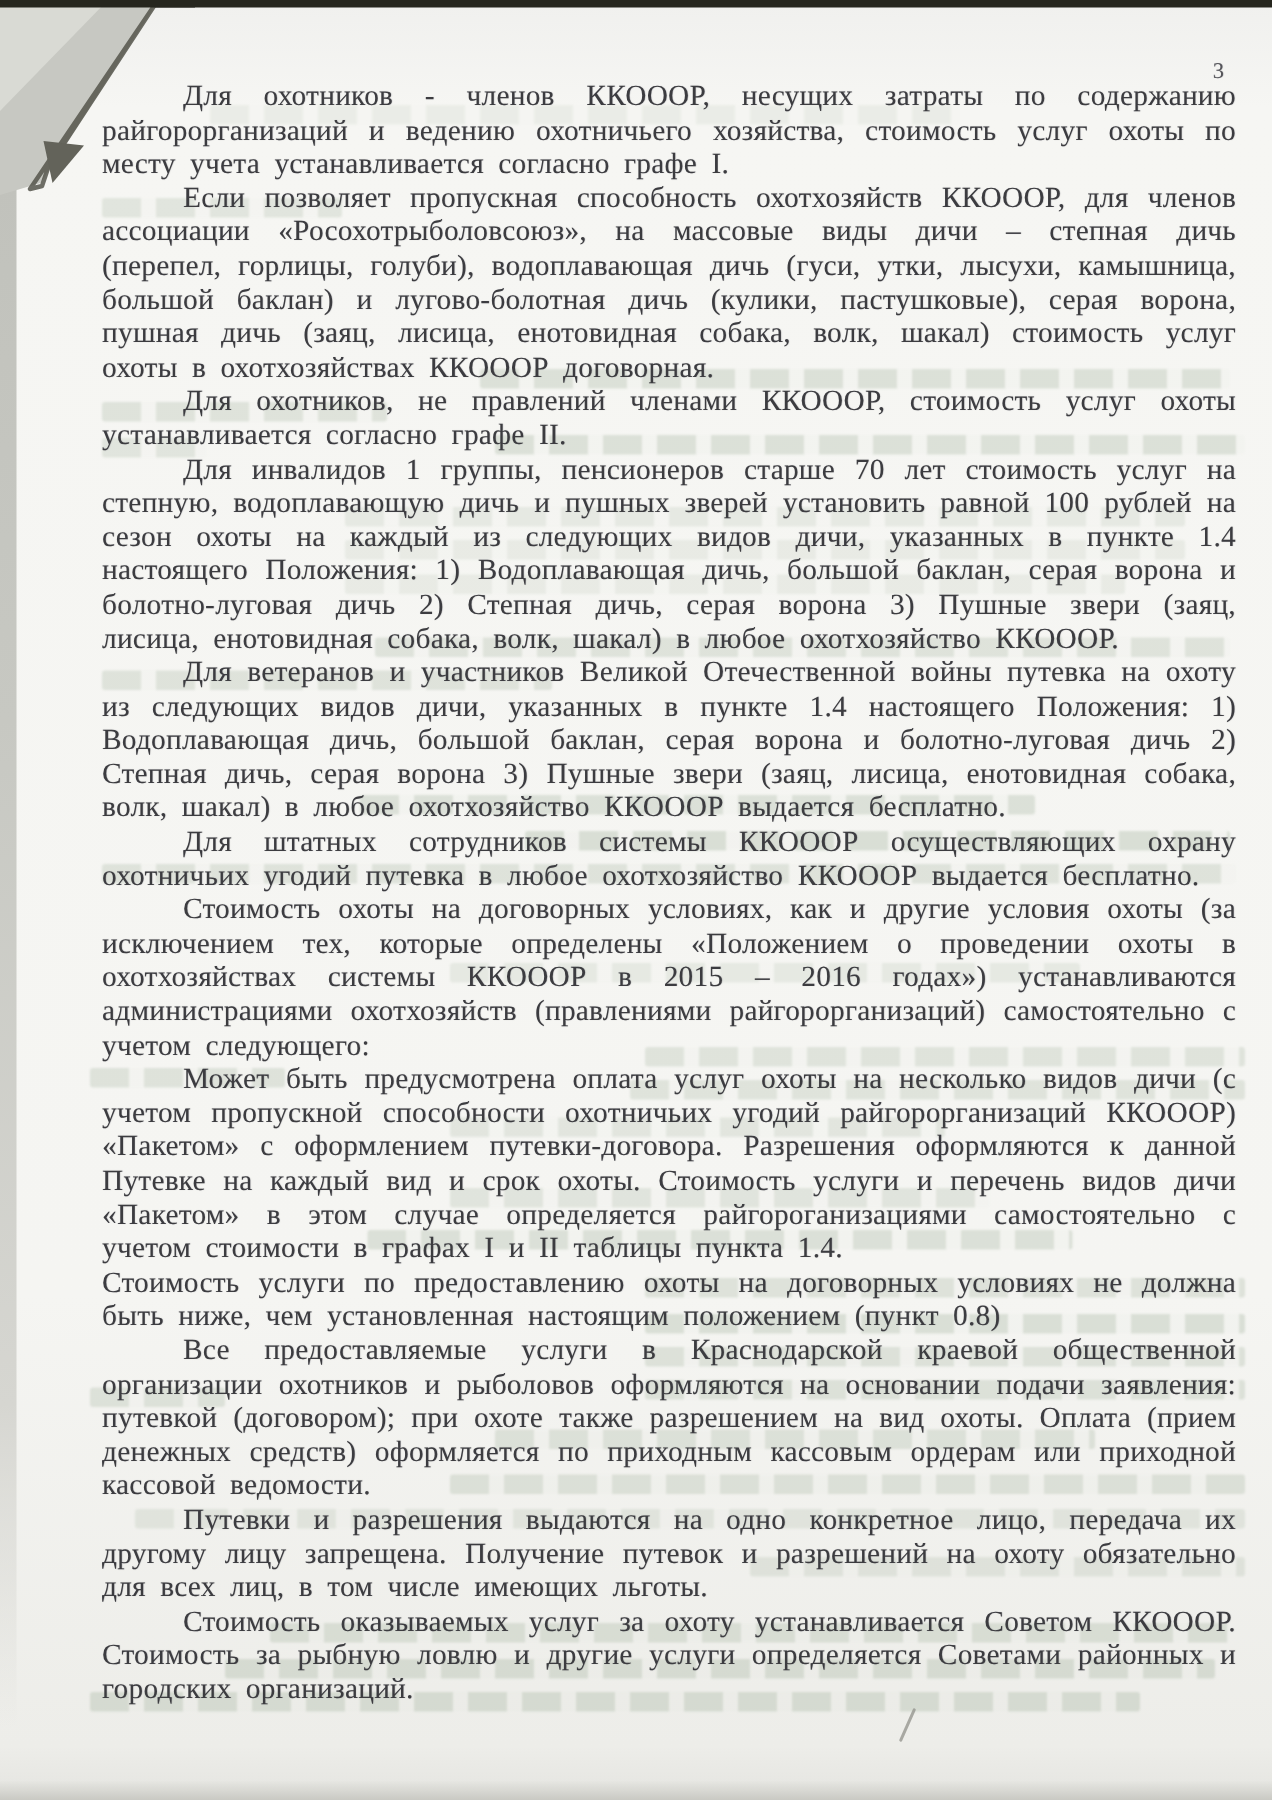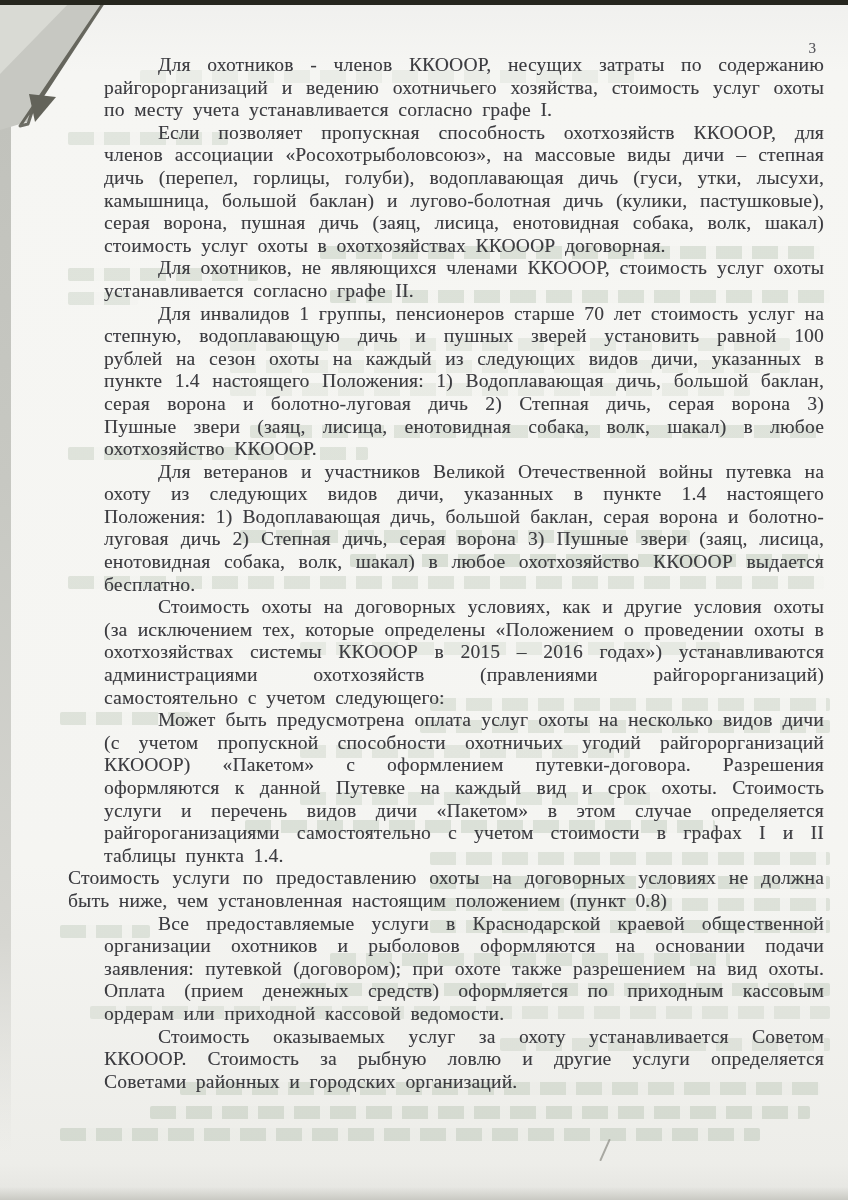--- a/index.html
+++ b/index.html
@@ -27,21 +27,21 @@
     filter:blur(0.7px);
   }
   
   .textblock{
     position:absolute;left:68px;top:54px;width:756px;z-index:2;
     font-size:19.5px;line-height:22.6px;color:#3c3c40;
     letter-spacing:0.2px;word-spacing:4.5px;
     text-shadow:0.3px 0.3px 0.6px rgba(70,70,80,0.35);
   }
   .textblock p{margin:0;text-align:justify;}
-  .textblock p.ind{text-indent:54px;margin-left:36px;}
+  .textblock p.ind{text-indent:54px;}
   .pagenum{
     position:absolute;top:40px;right:32px;z-index:2;
     font-size:15px;color:#55555a;
     font-family:"Liberation Serif","DejaVu Serif",serif;
     text-shadow:0.3px 0.3px 0.5px rgba(70,70,80,0.3);
   }
   .pen-mark{
     position:absolute;left:604px;top:1138px;width:2px;height:24px;
     background:#90908a;transform:rotate(24deg);opacity:0.75;z-index:2;border-radius:1px;
   }
@@ -97,24 +97,26 @@
     <polygon points="104,2 32,112 28,124 20,126" fill="none" stroke="#55554b" stroke-width="3" stroke-linejoin="round" opacity="0.85"></polygon>
     <polygon points="29,94 56,97 35,122" fill="#63635a"></polygon>
     <rect x="0" y="0" width="130" height="5" fill="#26261e"></rect>
   </svg>
 
   <div class="pagenum">3</div>
 
   <div class="textblock" id="paragraphs">
       <p class="ind">Для охотников - членов ККОООР, несущих затраты по содержанию райгорорганизаций и ведению охотничьего хозяйства, стоимость услуг охоты по месту учета устанавливается согласно графе I.</p>
       <p class="ind">Если позволяет пропускная способность охотхозяйств ККОООР, для членов ассоциации «Росохотрыболовсоюз», на массовые виды дичи – степная дичь (перепел, горлицы, голуби), водоплавающая дичь (гуси, утки, лысухи, камышница, большой баклан) и лугово-болотная дичь (кулики, пастушковые), серая ворона, пушная дичь (заяц, лисица, енотовидная собака, волк, шакал) стоимость услуг охоты в охотхозяйствах ККОООР договорная.</p>
-      <p class="ind">Для охотников, не являющихся членами ККОООР, стоимость услуг охоты устанавливается согласно  графе II.</p>
+      <p class="ind">Для охотников, не правлений членами ККОООР, стоимость услуг охоты устанавливается согласно  графе II.</p>
       <p class="ind">Для инвалидов 1 группы, пенсионеров старше 70  лет стоимость услуг на степную, водоплавающую дичь и пушных зверей установить равной 100 рублей на сезон охоты на каждый из следующих видов дичи, указанных в пункте 1.4 настоящего Положения: 1) Водоплавающая  дичь, большой баклан, серая ворона и болотно-луговая дичь 2) Степная дичь, серая ворона 3) Пушные звери (заяц, лисица, енотовидная собака, волк, шакал)  в любое охотхозяйство ККОООР.</p>
       <p class="ind">Для ветеранов и участников Великой Отечественной войны путевка на охоту из следующих видов дичи, указанных в пункте 1.4 настоящего Положения: 1) Водоплавающая дичь, большой баклан, серая ворона и болотно-луговая дичь 2) Степная дичь, серая ворона 3) Пушные звери (заяц, лисица, енотовидная собака, волк, шакал) в любое охотхозяйство ККОООР выдается бесплатно.</p>
+      <p class="ind">Для штатных сотрудников системы ККОООР осуществляющих охрану охотничьих угодий путевка в любое охотхозяйство ККОООР выдается бесплатно.</p>
       <p class="ind">Стоимость охоты на договорных условиях, как и другие условия охоты (за исключением тех, которые определены «Положением о проведении охоты в охотхозяйствах системы ККОООР в 2015 – 2016 годах») устанавливаются администрациями охотхозяйств (правлениями райгорорганизаций) самостоятельно с учетом следующего:</p>
       <p class="ind">Может быть предусмотрена оплата услуг охоты на несколько видов дичи (с учетом пропускной  способности охотничьих угодий райгорорганизаций ККОООР) «Пакетом» с оформлением путевки-договора. Разрешения оформляются к данной Путевке на каждый вид и срок охоты. Стоимость услуги и перечень видов дичи «Пакетом» в этом случае определяется райгороганизациями самостоятельно с учетом стоимости в графах I и II таблицы пункта 1.4.</p>
       <p class="">Стоимость услуги по предоставлению охоты на договорных условиях не должна быть ниже, чем установленная настоящим  положением (пункт 0.8)</p>
       <p class="ind">Все предоставляемые услуги в Краснодарской краевой общественной организации охотников и  рыболовов оформляются на основании подачи заявления: путевкой (договором); при охоте также разрешением на вид охоты. Оплата (прием денежных средств) оформляется по приходным кассовым ордерам или приходной кассовой ведомости.</p>
+      <p class="ind">Путевки и разрешения выдаются на одно конкретное лицо, передача их другому лицу запрещена. Получение путевок и разрешений на охоту обязательно для всех лиц, в том числе имеющих льготы.</p>
       <p class="ind">Стоимость оказываемых услуг за охоту устанавливается Советом ККОООР. Стоимость за рыбную ловлю и другие услуги определяется Советами районных и городских организаций.</p>
     </div>
 
   <div class="pen-mark"></div>
 </div>
 
 </body></html>

